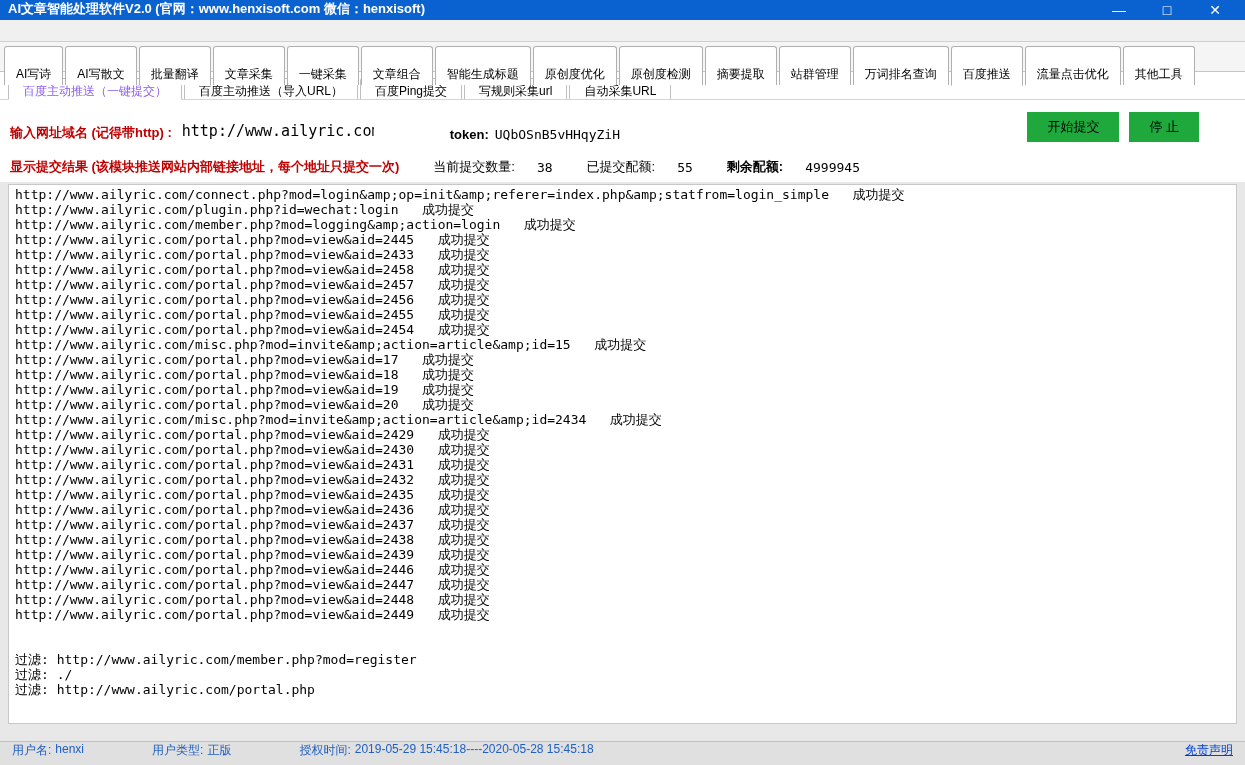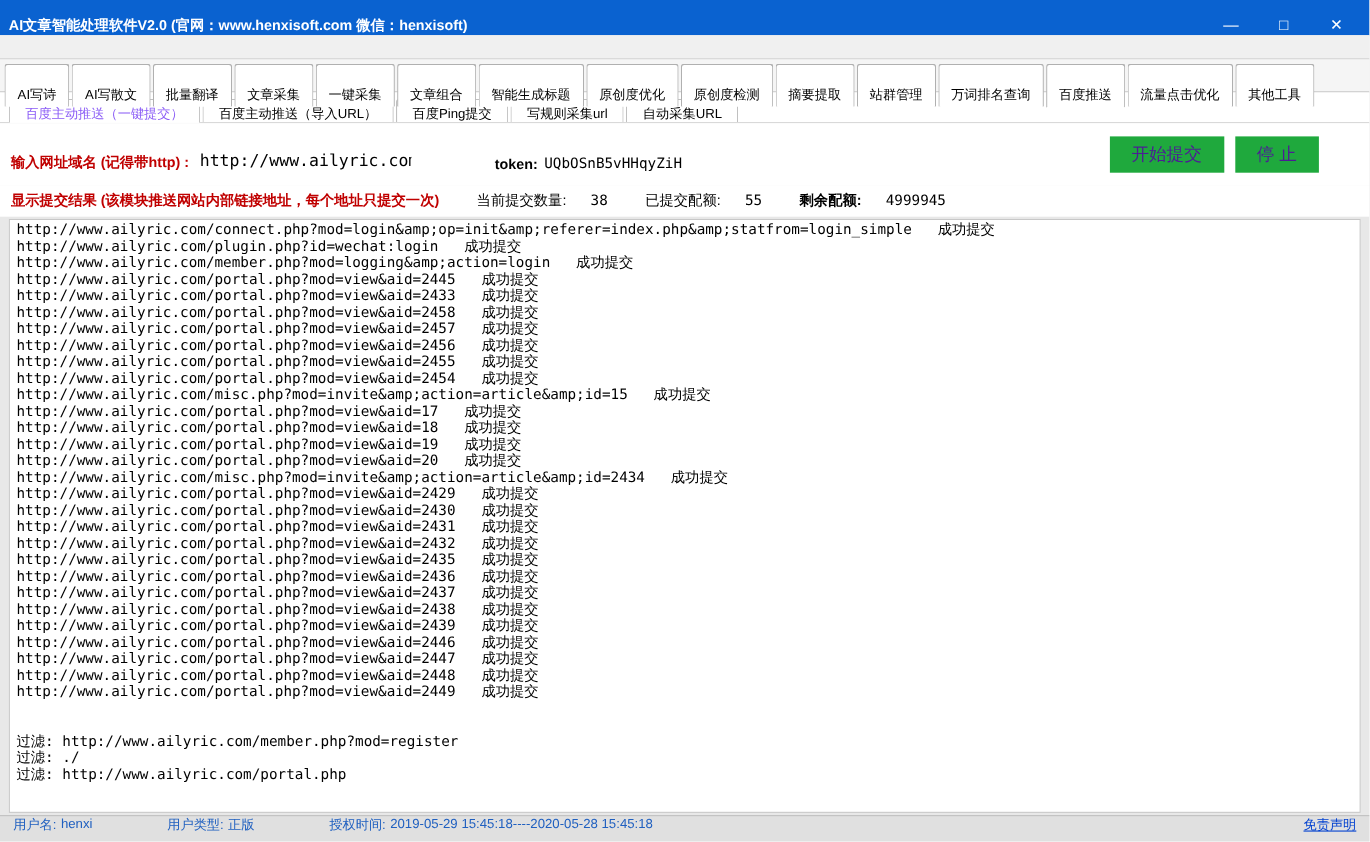--- a/index.html
+++ b/index.html
@@ -1,32 +1,32 @@
 <!DOCTYPE html>
 <html><head>
 <meta charset="utf-8">
 <style>
 *{box-sizing:border-box;margin:0;padding:0}
 body{font-family:Tahoma,Arial,"Microsoft YaHei",sans-serif;font-size:12px;background:#e8e8e8;width:1245px;height:765px;overflow:hidden;position:relative}
-.tb{height:32px;background:#0a62d0;color:#fff;display:flex;align-items:flex-end;padding:0 8px;justify-content:space-between}
+.tb{height:20px;background:#0a62d0;color:#fff;display:flex;align-items:flex-start;padding:0 8px;justify-content:space-between}
 .tb-l{font-size:13px;font-weight:bold}
 .tb-r{display:flex;gap:4px}
 .wb{width:44px;height:20px;display:flex;align-items:center;justify-content:center;color:#fff;cursor:pointer;font-size:14px}
 .mbar{height:22px;background:#f0f0f0;border-bottom:1px solid #d0d0d0}
 .tabs1{display:flex;background:#f5f5f5;height:30px;padding-left:4px;padding-top:4px;border-bottom:1px solid #c5c5c5}
 .tab1{background:#fff;border:1px solid #b0b0b0;border-bottom:none;padding:19px 11px;margin-right:2px;color:#000;font-size:12px;cursor:pointer;border-radius:3px 3px 0 0;position:relative}
 .tab1.on{background:#fff;border-bottom:1px solid #fff;margin-bottom:-1px;font-weight:normal}
 .tabs2{display:flex;background:#fff;height:28px;padding-left:8px;padding-top:6px;border-bottom:1px solid #d5d5d5}
 .tab2{background:#fff;border:1px solid #c0c0c0;border-bottom:none;padding:4px 14px;margin-right:2px;color:#000;font-size:12px;cursor:pointer;border-radius:3px 3px 0 0}
 .tab2.on{color:#8b5cf6;border-bottom:1px solid #fff;margin-bottom:-1px}
 .frm{background:#fff;padding:12px 10px;display:flex;align-items:flex-end;gap:6px;font-size:13px}
 .lbl{color:#c00000;font-weight:bold}
 .inp{font-family:monospace;font-size:15px;padding:2px 4px;border:none;background:transparent;min-width:200px}
 .tkv{font-family:monospace;font-size:13px;margin-left:0}
-.btn{background:#1fa93d;color:#4c1d95;border:none;padding:6px 20px;font-size:16px;cursor:pointer;margin-left:4px}
+.btn{background:#1fa93d;color:#000000;border:none;padding:6px 20px;font-size:13px;cursor:pointer;margin-left:4px}
 .btn.stop{background:#1fa93d}
 .stats{background:#fff;padding:4px 10px 6px;display:flex;align-items:center;gap:10px;font-size:13px}
 .sr{color:#c00000;font-weight:bold}
 .sl{color:#000;margin-left:24px}
 .sn{font-family:monospace;margin-left:12px}
 .log{background:#fff;margin:2px 8px 2px 8px;border:1px solid #c8c8c8;height:540px;overflow-y:scroll;font-family:monospace;font-size:13px;line-height:15px;padding:2px 6px;white-space:pre}
 .footer{position:absolute;bottom:0;left:0;right:0;height:24px;background:#e0e0e0;border-top:1px solid #c0c0c0;display:flex;align-items:flex-start;padding:0 12px;font-size:12px;justify-content:space-between}
 .fl{display:flex;gap:4px}
 .fi{color:#2060c0}
 .link{color:#0040d0;text-decoration:underline;cursor:pointer}

